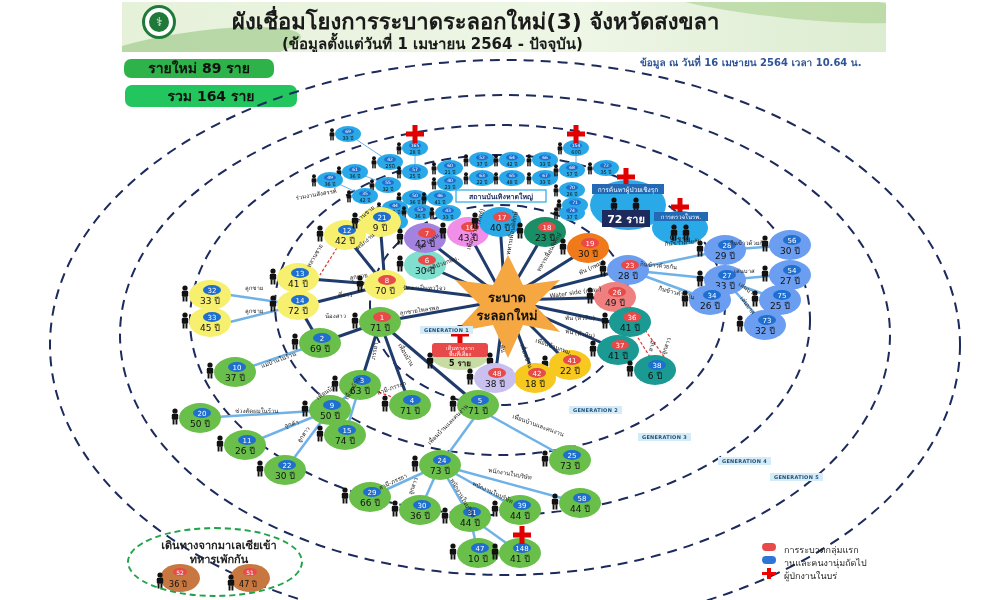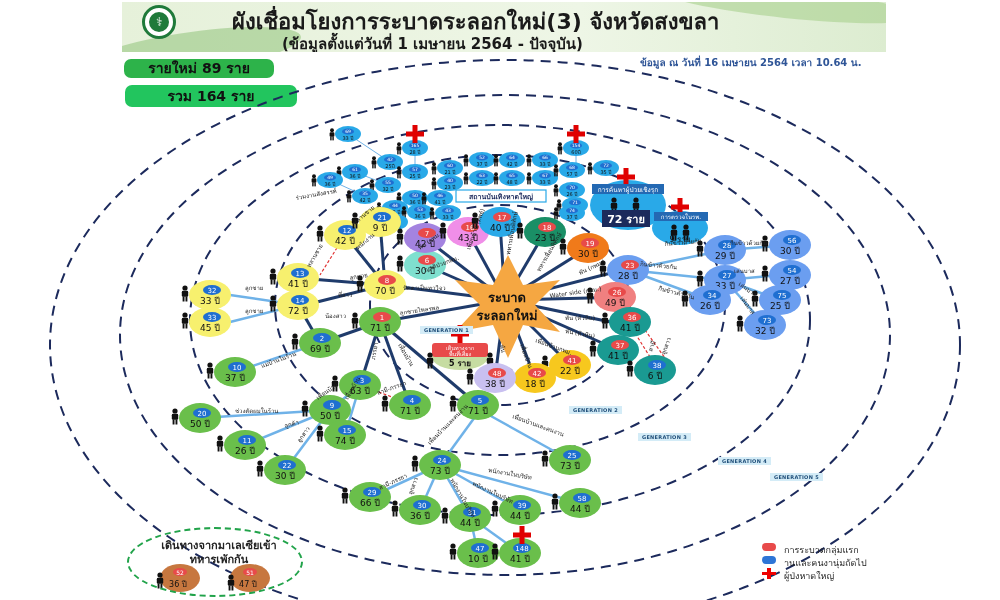--- a/index.html
+++ b/index.html
@@ -804,15 +804,15 @@
   <div class="legend-row">
     <span class="legend-pill" style="background:#e84a4a"></span>
     <span>การระบาดกลุ่มแรก</span>
   </div>
   <div class="legend-row">
     <span class="legend-pill" style="background:#2e75d6"></span>
     <span>านและคนงานุ่มถัดไป</span>
   </div>
   <div class="legend-row">
     <span class="legend-cross"></span>
-    <span>ผู้ป่งหาดใหญ่</span>
+    <span>ผู้ป่กงานในบร่</span>
   </div>
 </div>
 
 </body></html>

